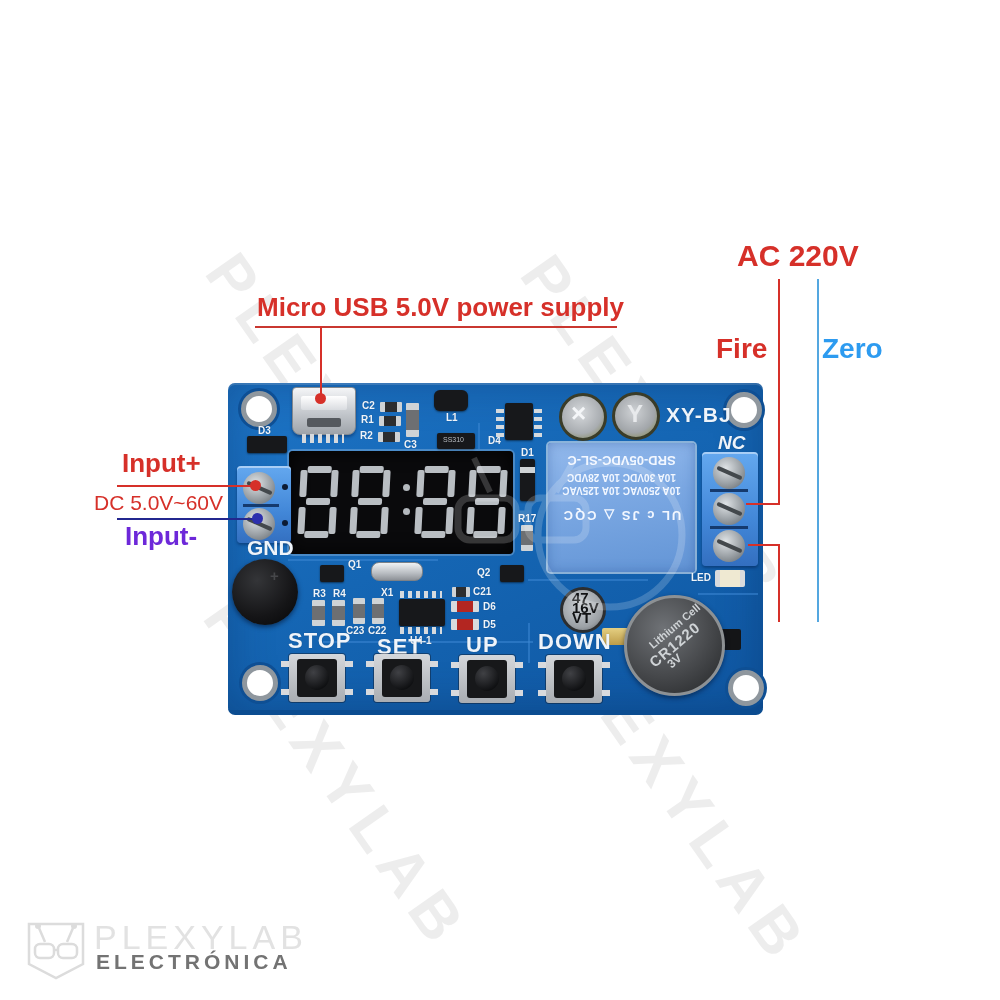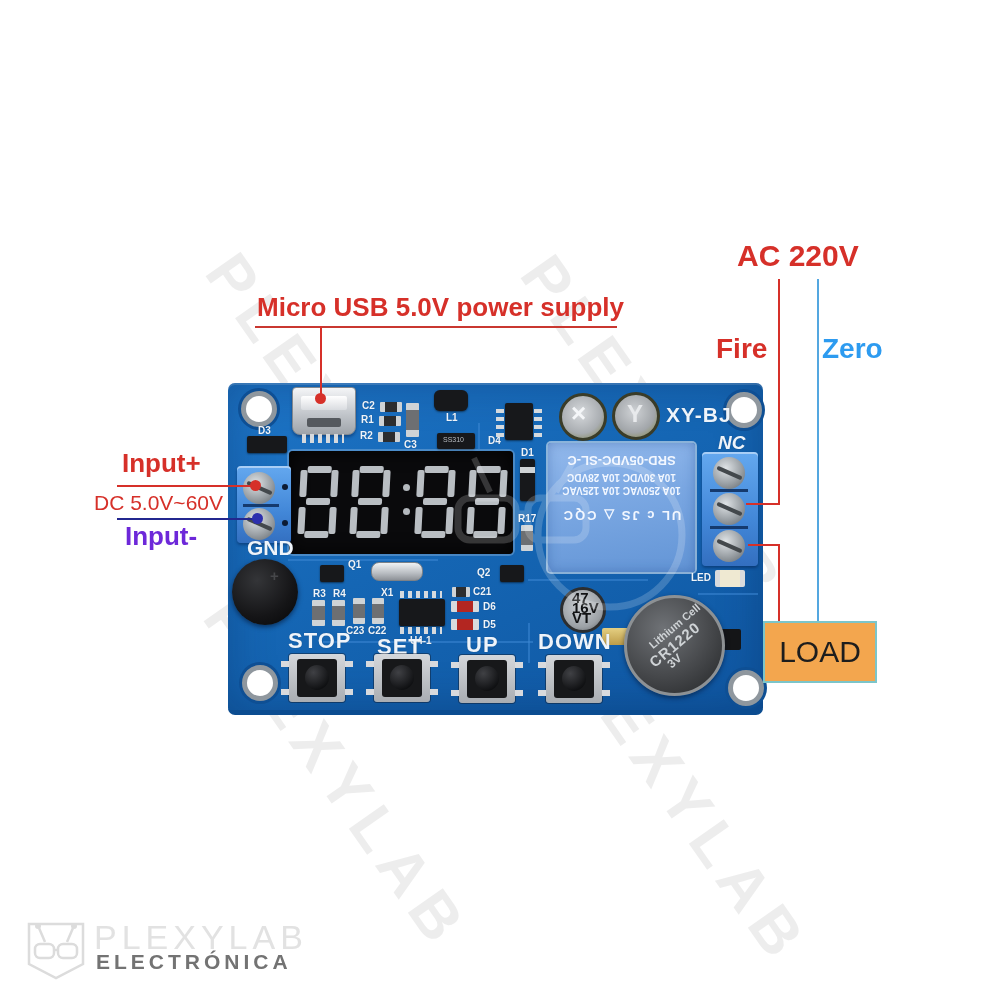--- a/index.html
+++ b/index.html
@@ -327,24 +327,20 @@
 
   <div class="ann" style="left:737px;top:239px;font-size:30px;color:#d63029;">AC 220V</div>
   <div class="ann" style="left:716px;top:333px;font-size:28px;color:#d63029;">Fire</div>
   <div class="ann" style="left:822px;top:333px;font-size:28px;color:#2d9bf0;">Zero</div>
   <div class="line" style="left:778px;top:279px;width:2px;height:226px;background:#d63029;"></div>
   <div class="line" style="left:746px;top:503px;width:34px;height:2px;background:#d63029;"></div>
   <div class="line" style="left:817px;top:279px;width:2px;height:343px;background:#54a7e0;"></div>
   <div class="line" style="left:748px;top:544px;width:32px;height:2px;background:#d63029;"></div>
   <div class="line" style="left:778px;top:544px;width:2px;height:78px;background:#d63029;"></div>
 
-  <div class="abs" style="left:763px;top:621px;width:110px;height:58px;background:#f3a64e;border:2px solid #7cc5c9;
-       display:flex;align-items:center;justify-content:center;">
-    <span style="font-size:30px;color:#1d1d1d;">LOAD</span>
-  </div>
 
   <div class="ann" style="left:122px;top:448px;font-size:26px;color:#d63029;">Input+</div>
   <div class="line" style="left:117px;top:485px;width:140px;height:2px;background:#d63029;"></div>
   <div class="dot" style="left:250px;top:480px;width:11px;height:11px;background:#d63029;"></div>
   <div class="ann" style="left:94px;top:491px;font-size:21px;color:#d63029;font-weight:normal;">DC 5.0V~60V</div>
   <div class="line" style="left:117px;top:518px;width:143px;height:2px;background:#23278f;"></div>
   <div class="dot" style="left:252px;top:513px;width:11px;height:11px;background:#2c2fae;"></div>
   <div class="ann" style="left:125px;top:521px;font-size:26px;color:#6d28d9;">Input-</div>
 
   <svg class="abs" style="left:25px;top:916px;" width="62" height="66" viewBox="0 0 62 66">

